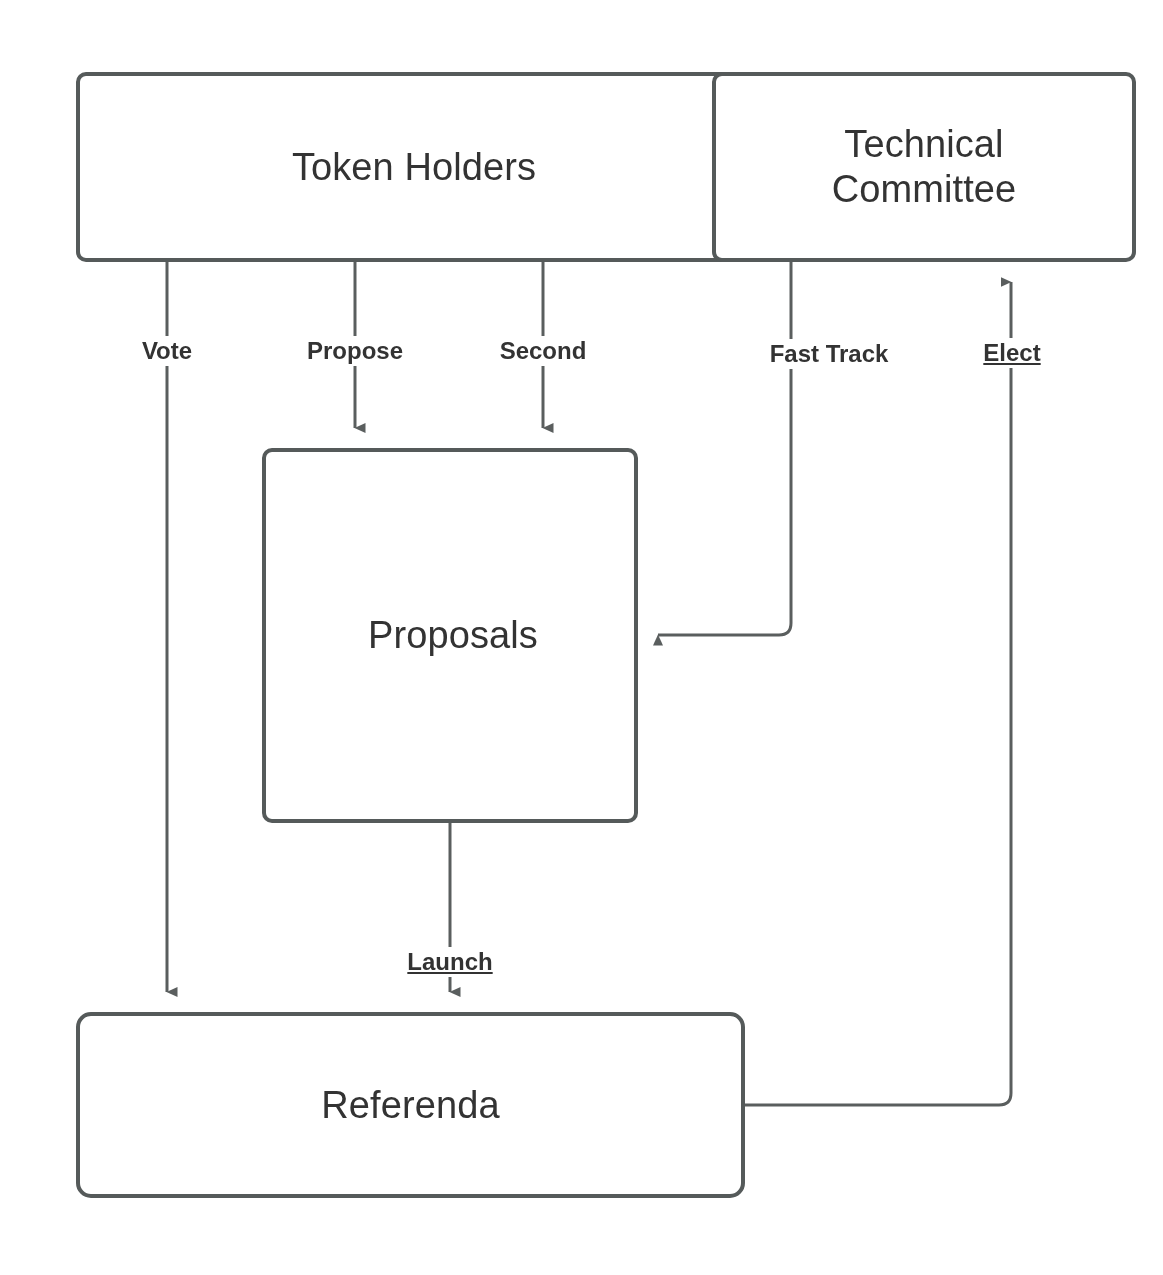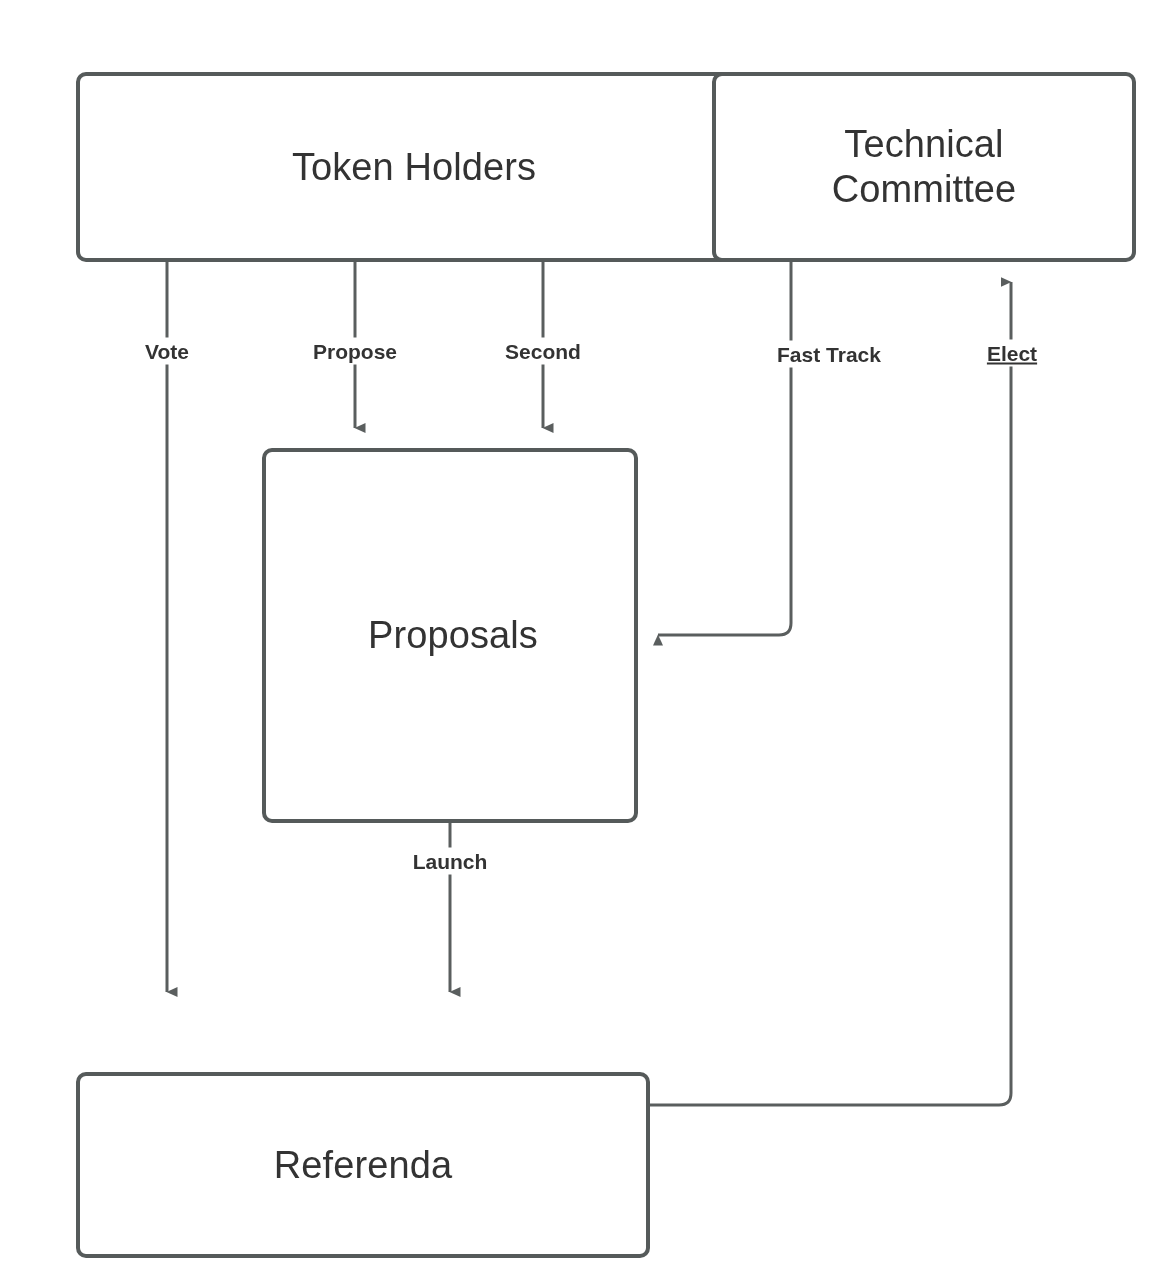--- a/index.html
+++ b/index.html
@@ -45,21 +45,21 @@
     font-weight: 400;
     letter-spacing: 0.1px;
     white-space: pre-line;
     padding: 0 14px;
   }
   .edge-label {
     position: absolute;
     transform: translate(-50%, -50%);
     background: #ffffff;
     color: #333333;
-    font-size: 21px;
+    font-size: 24px;
     font-weight: 700;
     line-height: 1;
     padding: 3px 5px;
     white-space: nowrap;
     z-index: 3;
   }
 </style>
 </head>
 <body>
 
@@ -97,29 +97,29 @@
 
   <div class="node" style="left:712px; top:72px; width:424px; height:190px;">
     <span class="node-label">Technical
 Committee</span>
   </div>
 
   <div class="node" style="left:262px; top:448px; width:376px; height:375px;padding-left:6px;">
     <span class="node-label">Proposals</span>
   </div>
 
-  <div class="node" style="left:76px; top:1072px; width:574px; height:186px;">
+  <div class="node" style="left:76px; top:1012px; width:669px; height:186px;border-radius:15px;">
     <span class="node-label">Referenda</span>
   </div>
 
   <div class="edge-label" style="left:167px; top:351px;">Vote</div>
 
   <div class="edge-label" style="left:355px; top:351px;">Propose</div>
 
   <div class="edge-label" style="left:543px; top:351px;text-align:center;">Second</div>
 
   <div class="edge-label" style="left:829px; top:354px;">Fast Track</div>
 
-  <div class="edge-label" style="left:450px; top:861px;">Launch</div>
+  <div class="edge-label" style="left:450px; top:962px;text-decoration:underline;">Launch</div>
 
   <div class="edge-label" style="left:1012px; top:353px;text-decoration:underline;">Elect</div>
 
 </div>
 
 </body></html>

